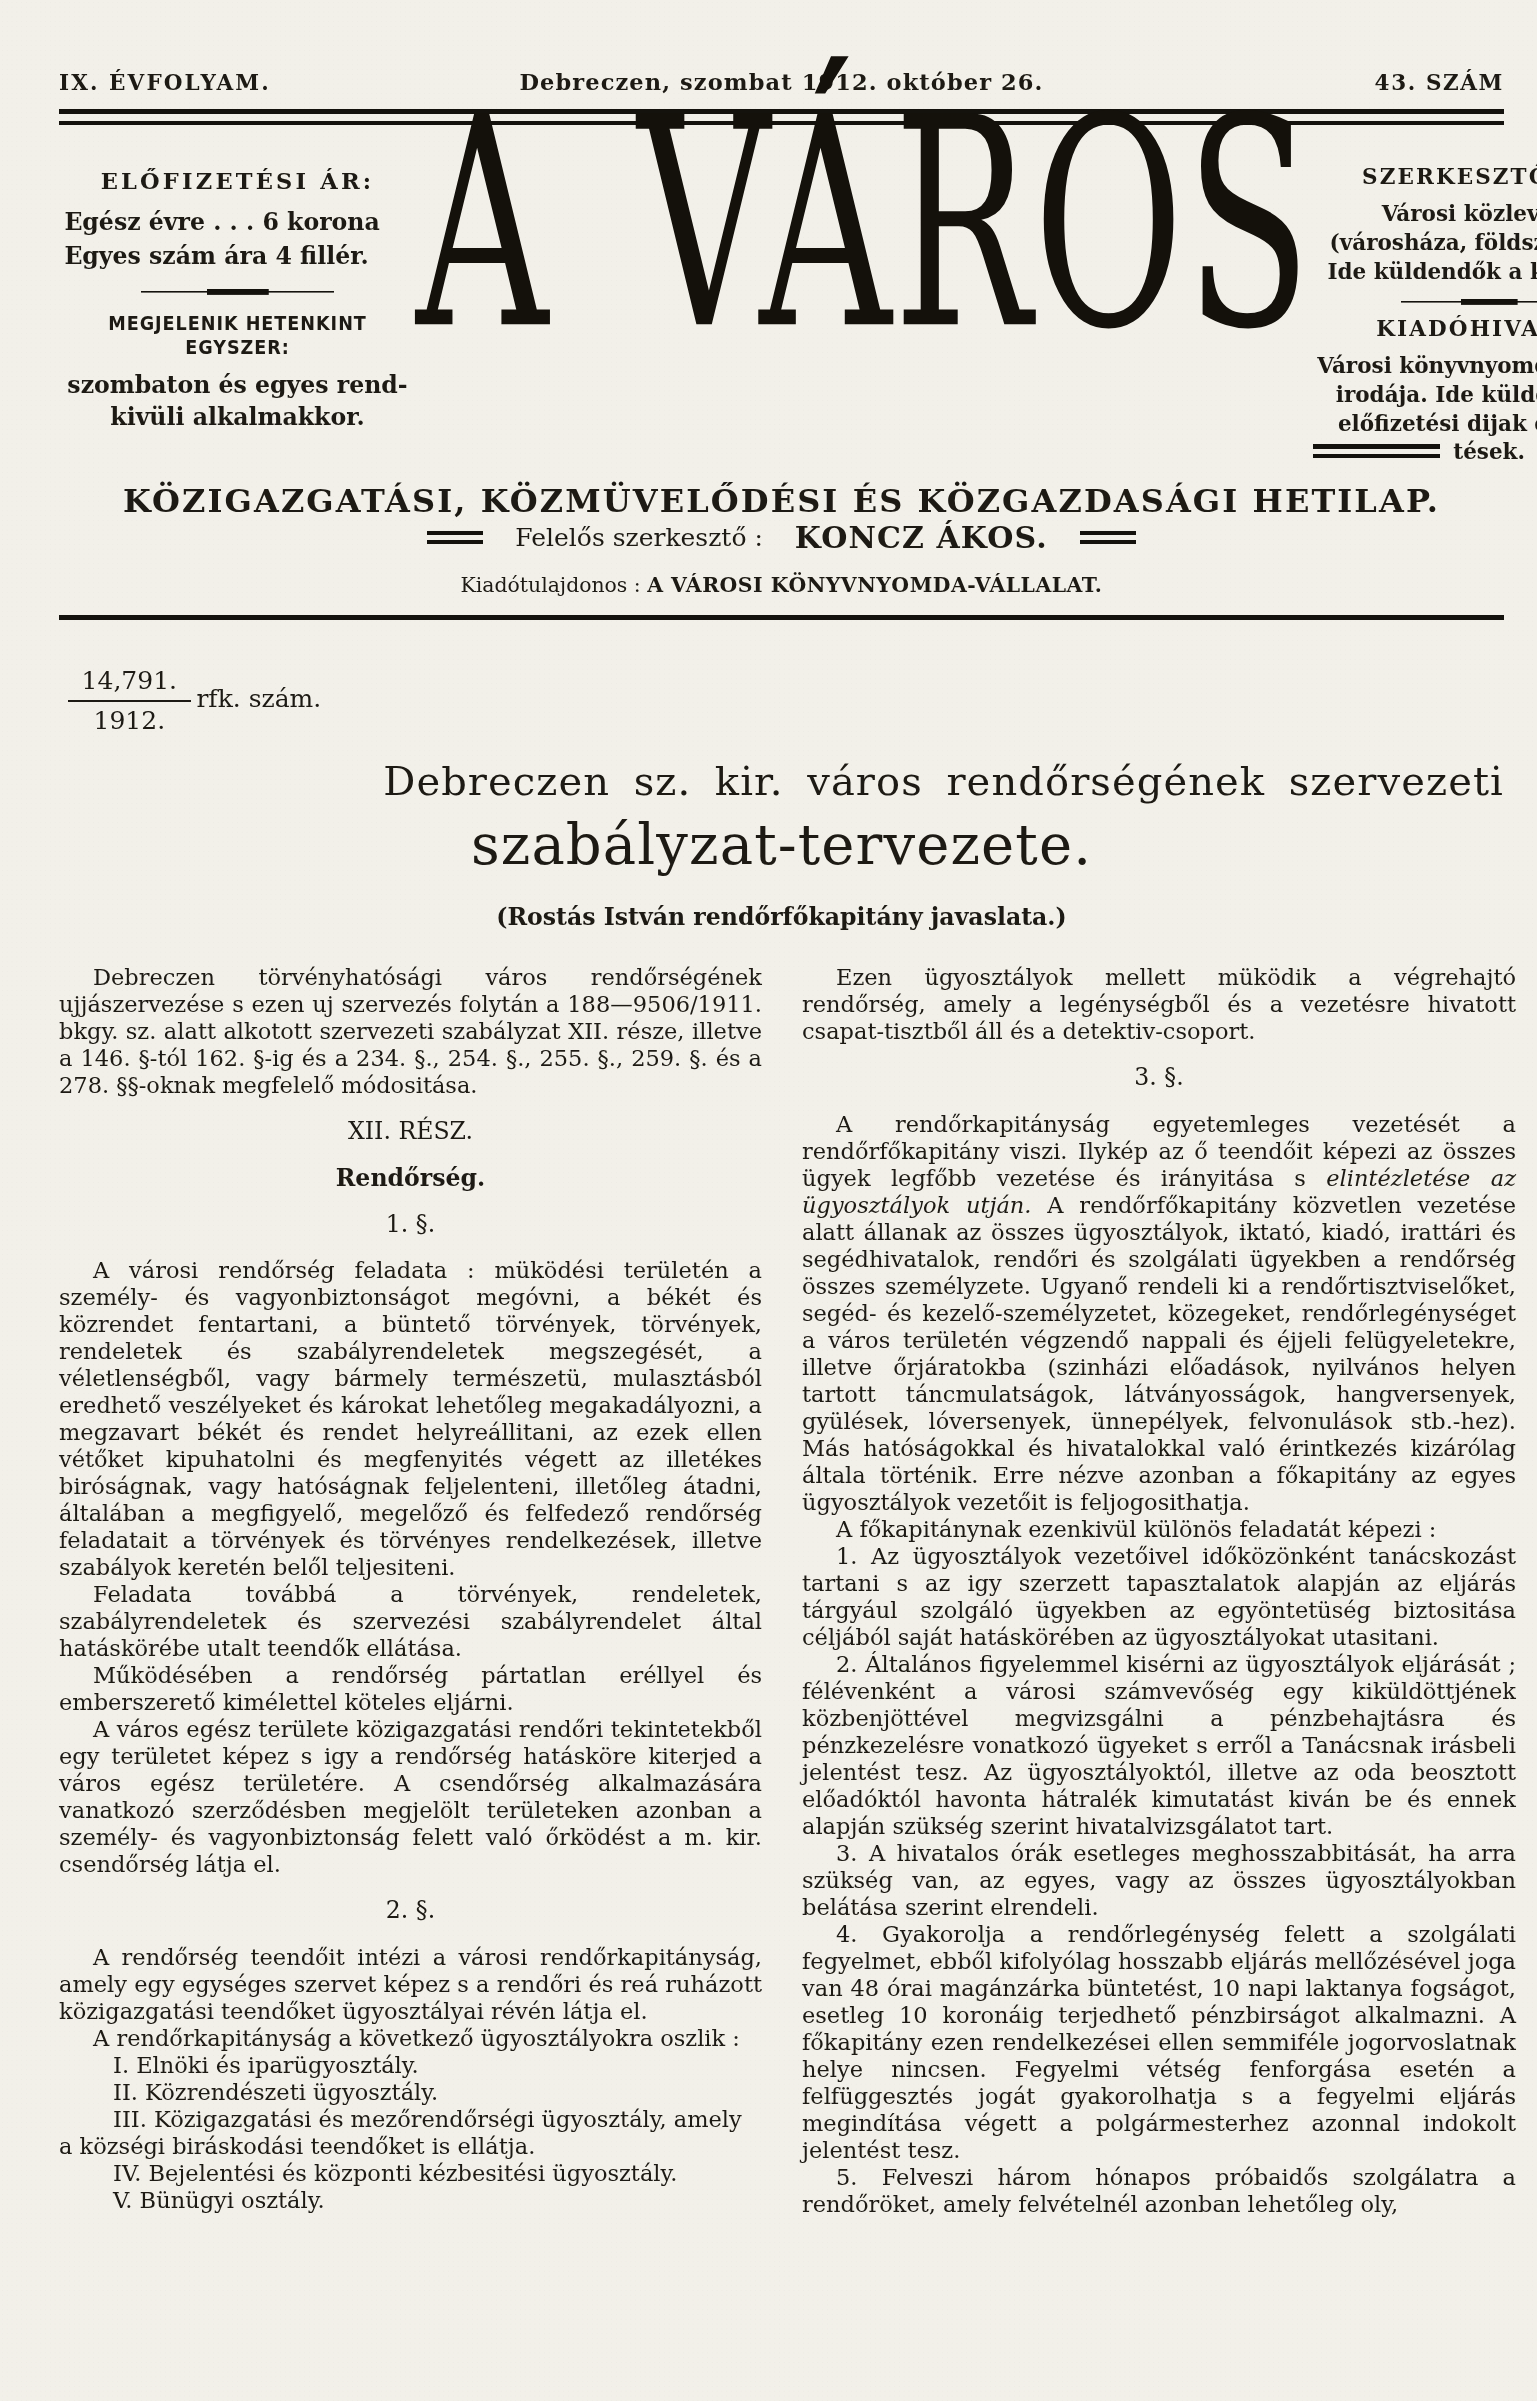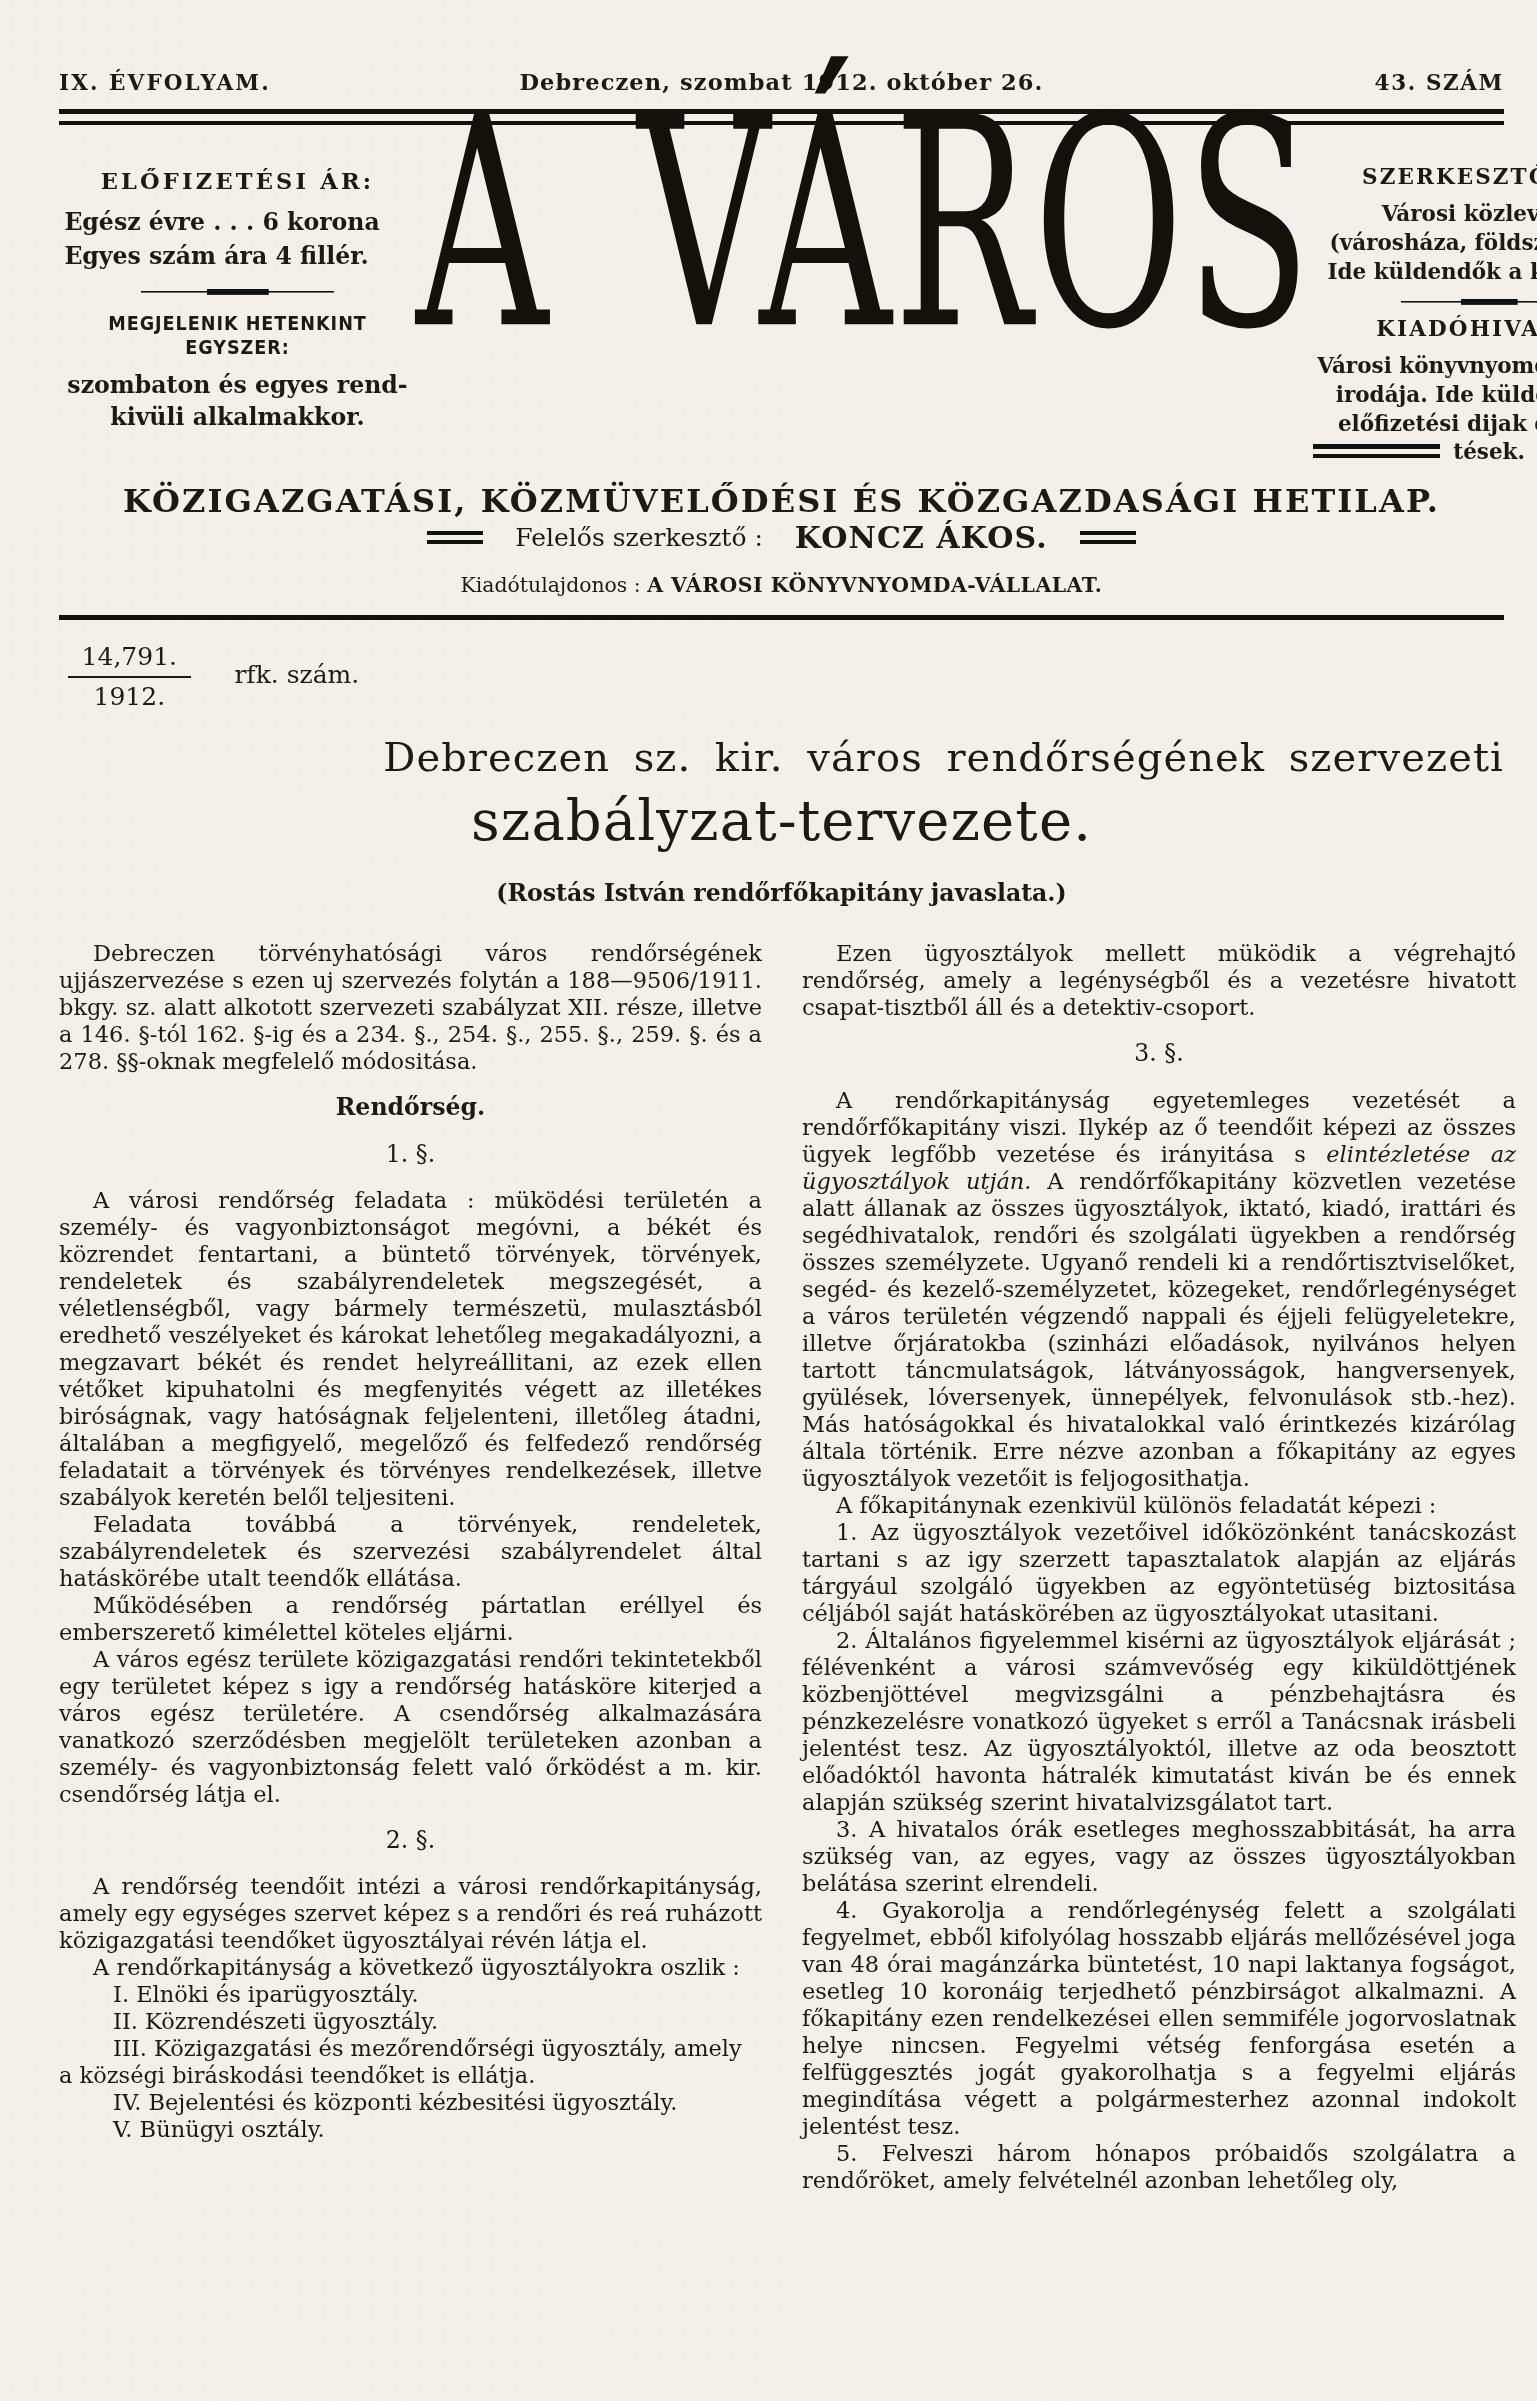--- a/index.html
+++ b/index.html
@@ -60,21 +60,21 @@
   .editor-row{display:flex;align-items:center;justify-content:center;gap:32px;}
   .ed-bar{width:56px;height:13px;box-sizing:border-box;
     border-top:4.3px solid #14120d;border-bottom:4.3px solid #14120d;}
   .editor-label{font-size:25px;}
   .editor-name{font-size:30px;font-weight:bold;letter-spacing:1.1px;}
   .publisher-row{text-align:center;margin-top:18px;font-size:20.4px;}
   .publisher-name{font-weight:bold;letter-spacing:0.5px;}
   .main-rule{height:5.4px;background:#14120d;margin-top:18px;}
 
   
-  .ref-block{display:flex;align-items:center;margin-top:22px;margin-left:8.6px;width:301px;gap:38px;}
+  .ref-block{display:flex;align-items:center;margin-top:46px;margin-left:8.6px;width:301px;}
   .frac{text-align:center;font-size:25px;font-weight:500;}
   .frac .num{padding:0 14px 4.3px 14px;border-bottom:2.1px solid #1d1a14;}
   .frac .den{padding-top:4.3px;}
   .ref-suffix{font-size:25px;margin-left:5.4px;margin-top:-3.2px;}
 
   
   .art-title-1{text-align:right;font-size:40px;margin-top:23.6px;letter-spacing:1.1px;word-spacing:9.7px;}
   .art-title-2{text-align:center;font-size:56px;margin-top:7.5px;letter-spacing:1.1px;}
   .art-byline{text-align:center;font-size:23.6px;font-weight:bold;margin-top:26px;}
 
@@ -152,20 +152,21 @@
     <div class="ref-suffix">rfk. szám.</div>
   </div>
 
   <div class="art-title-1">Debreczen sz. kir. város rendőrségének szervezeti</div>
   <div class="art-title-2">szabályzat-tervezete.</div>
   <div class="art-byline">(Rostás István rendőrfőkapitány javaslata.)</div>
 
   <div class="columns">
     <div class="col">
         <div class="para">Debreczen törvényhatósági város rendőrségének ujjászervezése s ezen uj szervezés folytán a 188—9506/1911. bkgy. sz. alatt alkotott szervezeti szabályzat XII. része, illetve a 146. §-tól 162. §-ig és a 234. §., 254. §., 255. §., 259. §. és a 278. §§-oknak megfelelő módositása.</div>
+        <div class="sec-head">XII. RÉSZ.</div>
         <div class="sec-head sec-bold">Rendőrség.</div>
         <div class="sec-head">1. §.</div>
         <div class="para">A városi rendőrség feladata : müködési területén a személy- és vagyonbiztonságot megóvni, a békét és közrendet fentartani, a büntető törvények, törvények, rendeletek és szabályrendeletek megszegését, a véletlenségből, vagy bármely természetü, mulasztásból eredhető veszélyeket és károkat lehetőleg megakadályozni, a megzavart békét és rendet helyreállitani, az ezek ellen vétőket kipuhatolni és megfenyités végett az illetékes biróságnak, vagy hatóságnak feljelenteni, illetőleg átadni, általában a megfigyelő, megelőző és felfedező rendőrség feladatait a törvények és törvényes rendelkezések, illetve szabályok keretén belől teljesiteni.</div>
         <div class="para">Feladata továbbá a törvények, rendeletek, szabályrendeletek és szervezési szabályrendelet által hatáskörébe utalt teendők ellátása.</div>
         <div class="para">Működésében a rendőrség pártatlan eréllyel és emberszerető kimélettel köteles eljárni.</div>
         <div class="para">A város egész területe közigazgatási rendőri tekintetekből egy területet képez s igy a rendőrség hatásköre kiterjed a város egész területére. A csendőrség alkalmazására vanatkozó szerződésben megjelölt területeken azonban a személy- és vagyonbiztonság felett való őrködést a m. kir. csendőrség látja el.</div>
         <div class="sec-head">2. §.</div>
         <div class="para">A rendőrség teendőit intézi a városi rendőrkapitányság, amely egy egységes szervet képez s a rendőri és reá ruházott közigazgatási teendőket ügyosztályai révén látja el.</div>
         <div class="para">A rendőrkapitányság a következő ügyosztályokra oszlik :</div>
         <div class="para list-item">I. Elnöki és iparügyosztály.</div>

